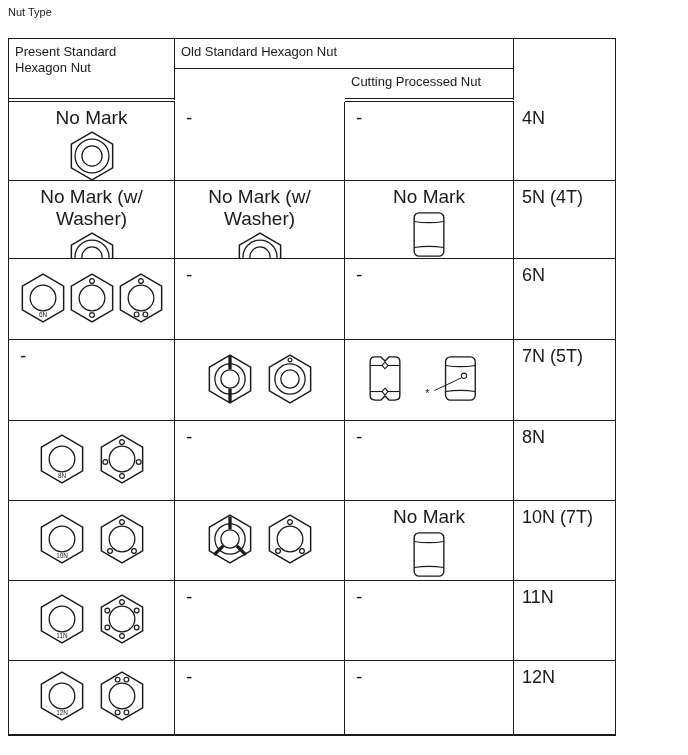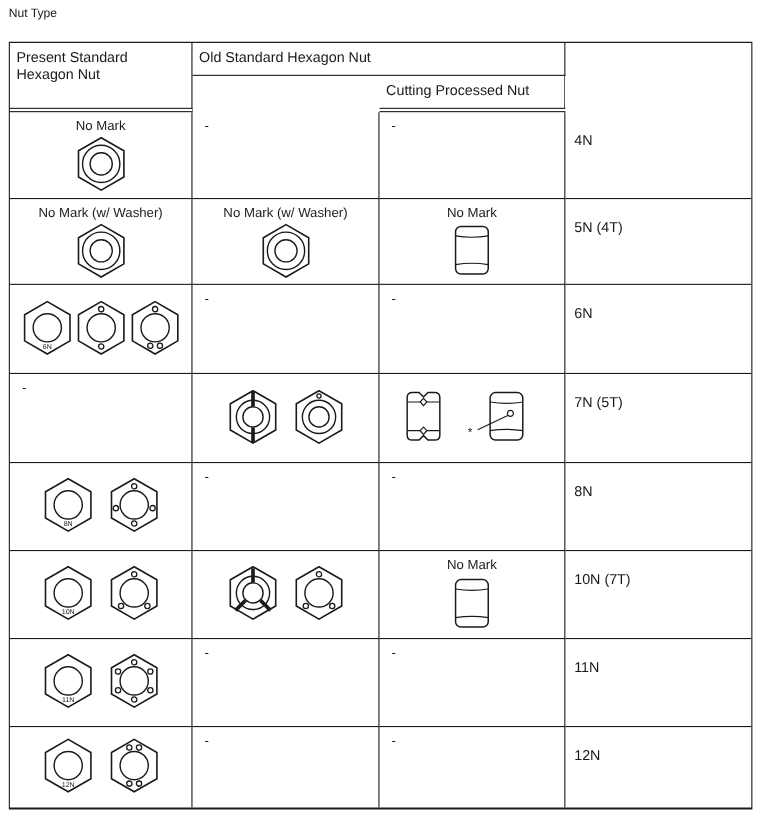--- a/index.html
+++ b/index.html
@@ -1,32 +1,32 @@
 <!DOCTYPE html>
 <html><head>
 <meta charset="utf-8">
 <style>
   html,body{margin:0;padding:0;background:#fff;}
   body{width:688px;height:755px;position:relative;font-family:"Liberation Sans",sans-serif;color:#1a1a1a;}
   .page-title{position:absolute;left:8px;top:6px;font-size:11px;}
-  #nut-table{position:absolute;left:8px;top:38px;width:676px;height:698px;display:grid;
+  #nut-table{position:absolute;left:8px;top:38px;width:608px;height:698px;display:grid;
     grid-template-columns:166px 170px 169px 1fr;
     grid-template-rows:30px 33px 79px 78px 81px 81px 80px 80px 80px 1fr;
     border:1.5px solid #1a1a1a;border-bottom-width:2.5px;box-sizing:border-box;background:#fff;}
   .cell{border-right:1px solid #1a1a1a;border-bottom:1px solid #1a1a1a;box-sizing:border-box;overflow:hidden;}
   .cell.lastcol{border-right:none;}
   .cell.lastrow{border-bottom:none;}
   .hdr{font-size:13px;padding:5px 6px;line-height:1.25;}
   .hdr-dbl{border-bottom:4px double #1a1a1a;}
   .body{display:flex;flex-direction:column;align-items:center;}
-  .cell-label{margin-top:5px;font-size:12px;text-align:center;}
+  .cell-label{margin-top:5px;font-size:19px;text-align:center;}
   .cell-label.dash{align-self:flex-start;margin-left:11px;text-align:left;}
   .nuts{flex:1;display:flex;align-items:center;gap:16px;padding:2px 0 5px;}
   .nuts.tight{gap:5px;}
-  .class-text{align-self:flex-start;margin:18px 0 0 8px;font-size:13px;}
+  .class-text{align-self:flex-start;margin:6px 0 0 8px;font-size:18px;}
   .nut-svg{display:block;}
 </style>
 </head>
 <body>
 
 <div class="page-title">Nut Type</div>
 
 <div id="nut-table">
   <div class="cell hdr hdr-dbl" style="grid-area:1/1/3/2">
     <span>Present Standard Hexagon Nut</span>

